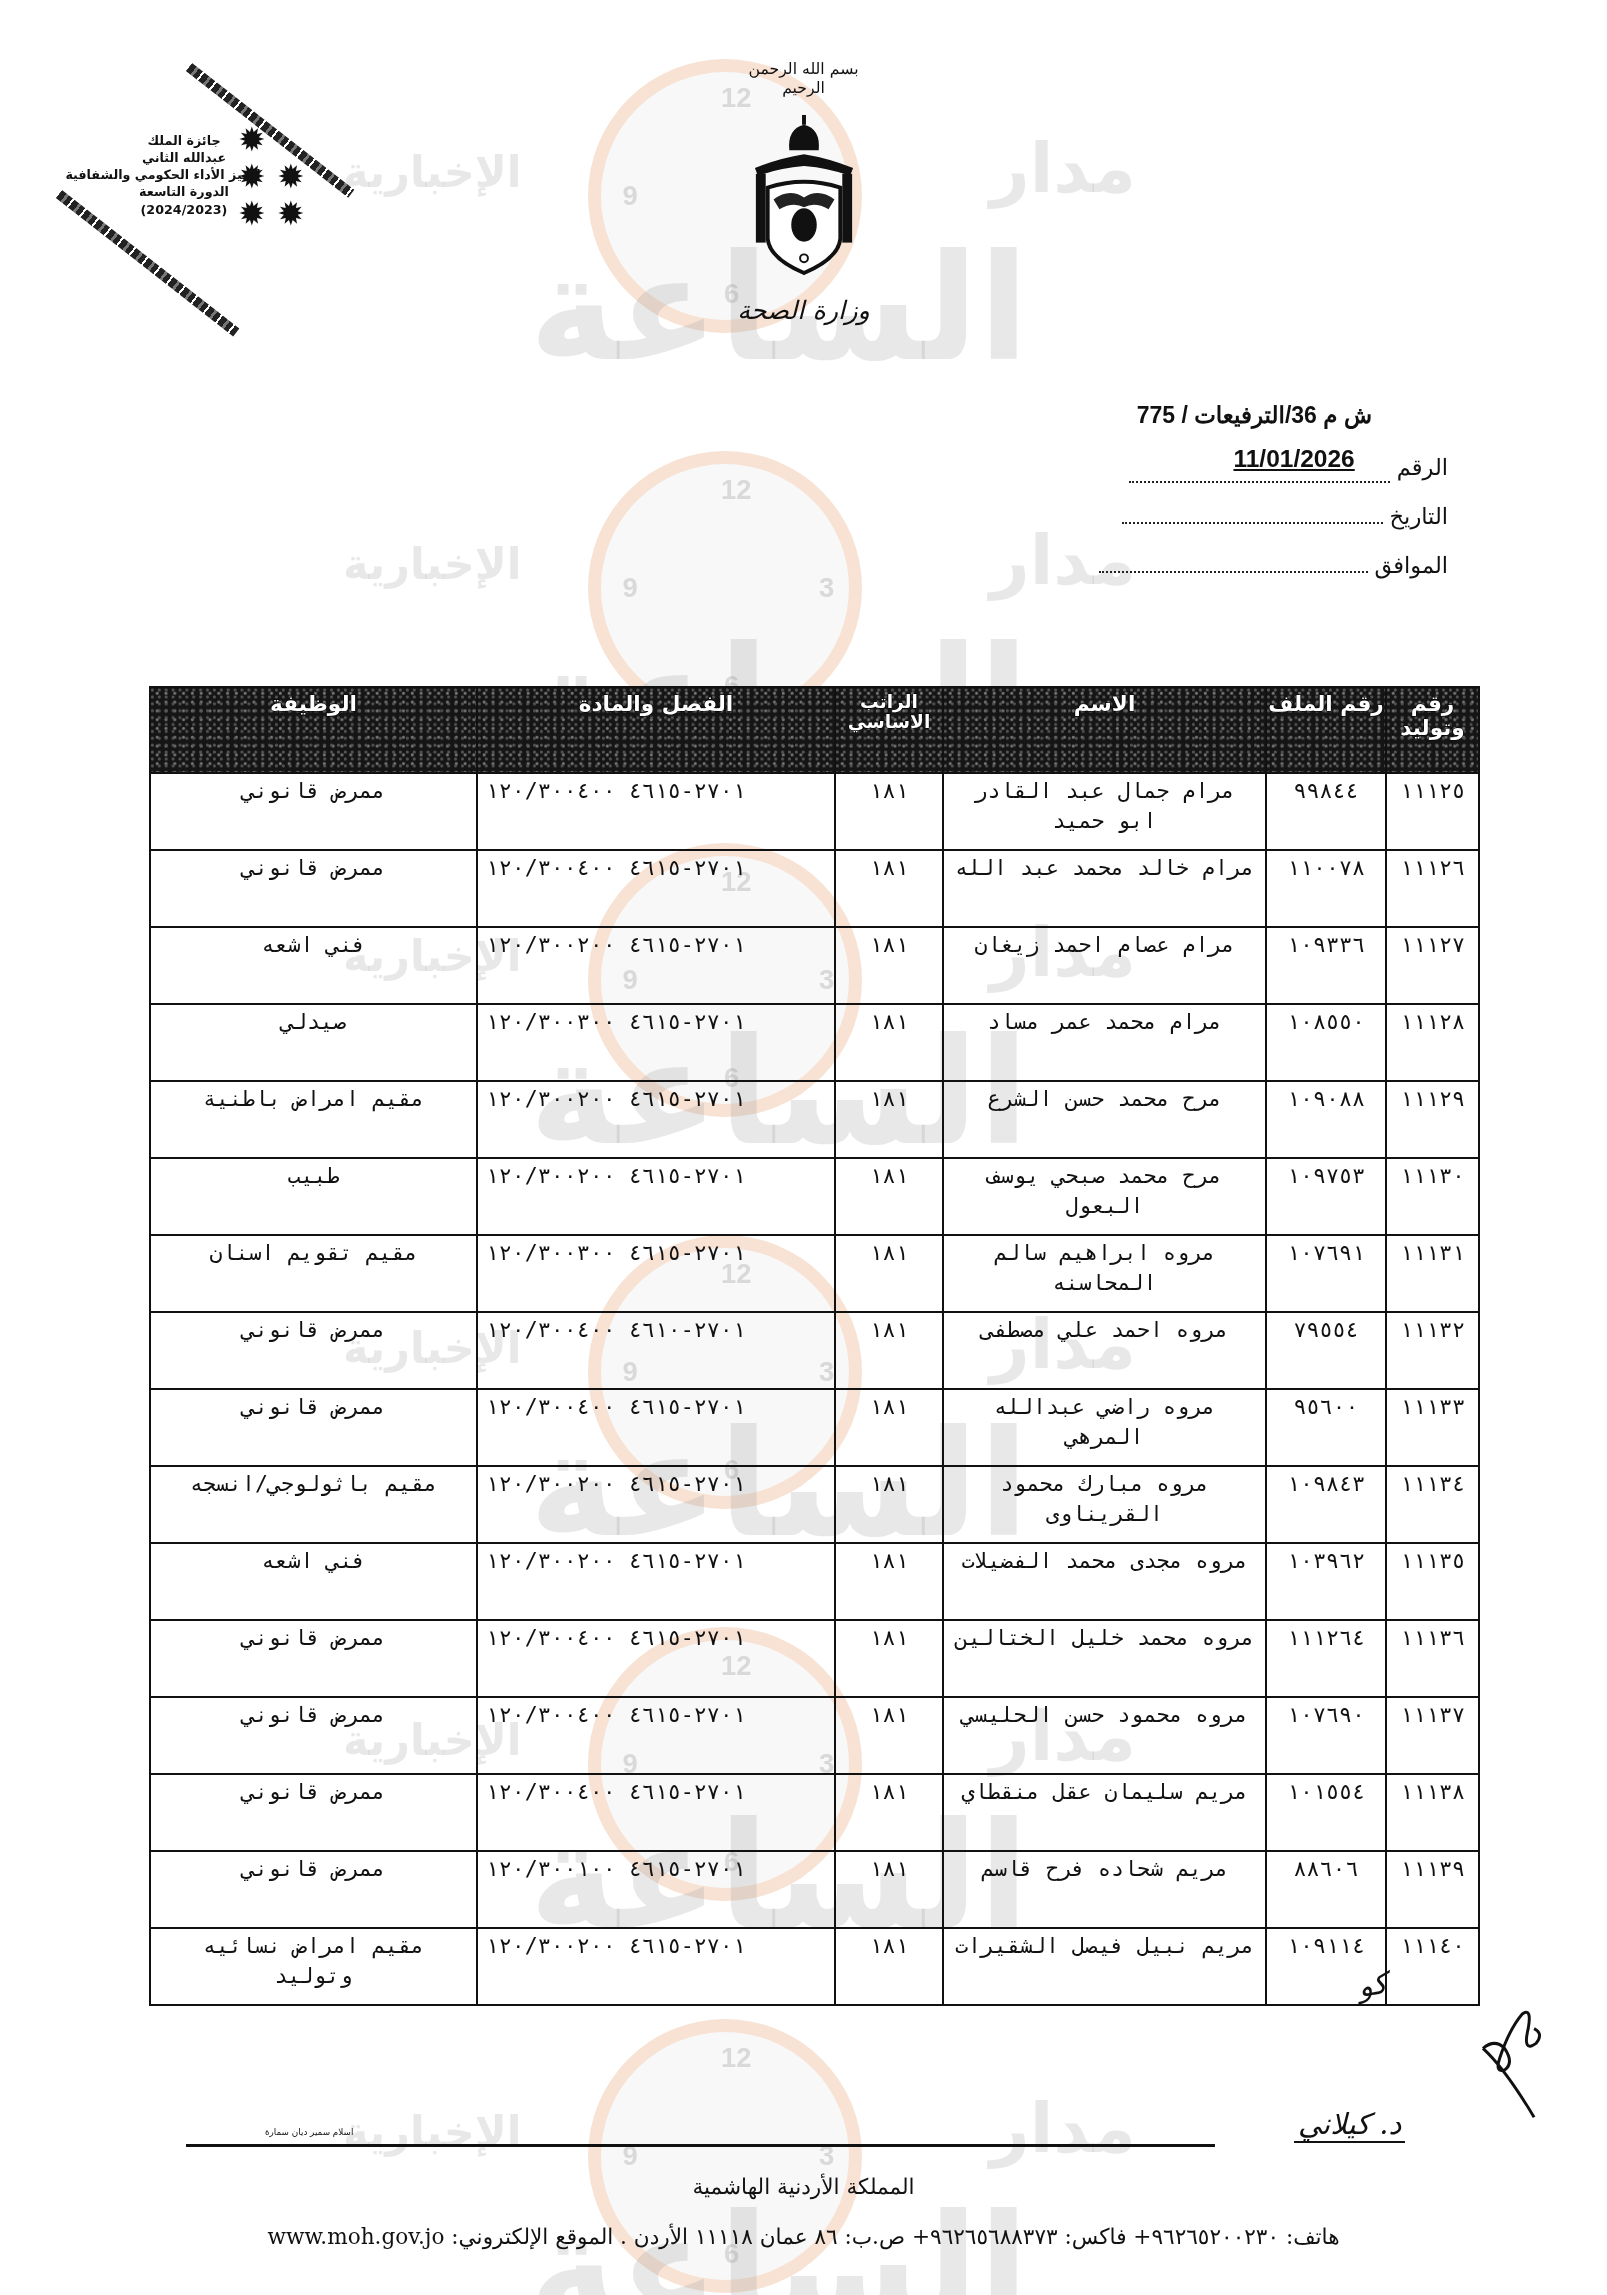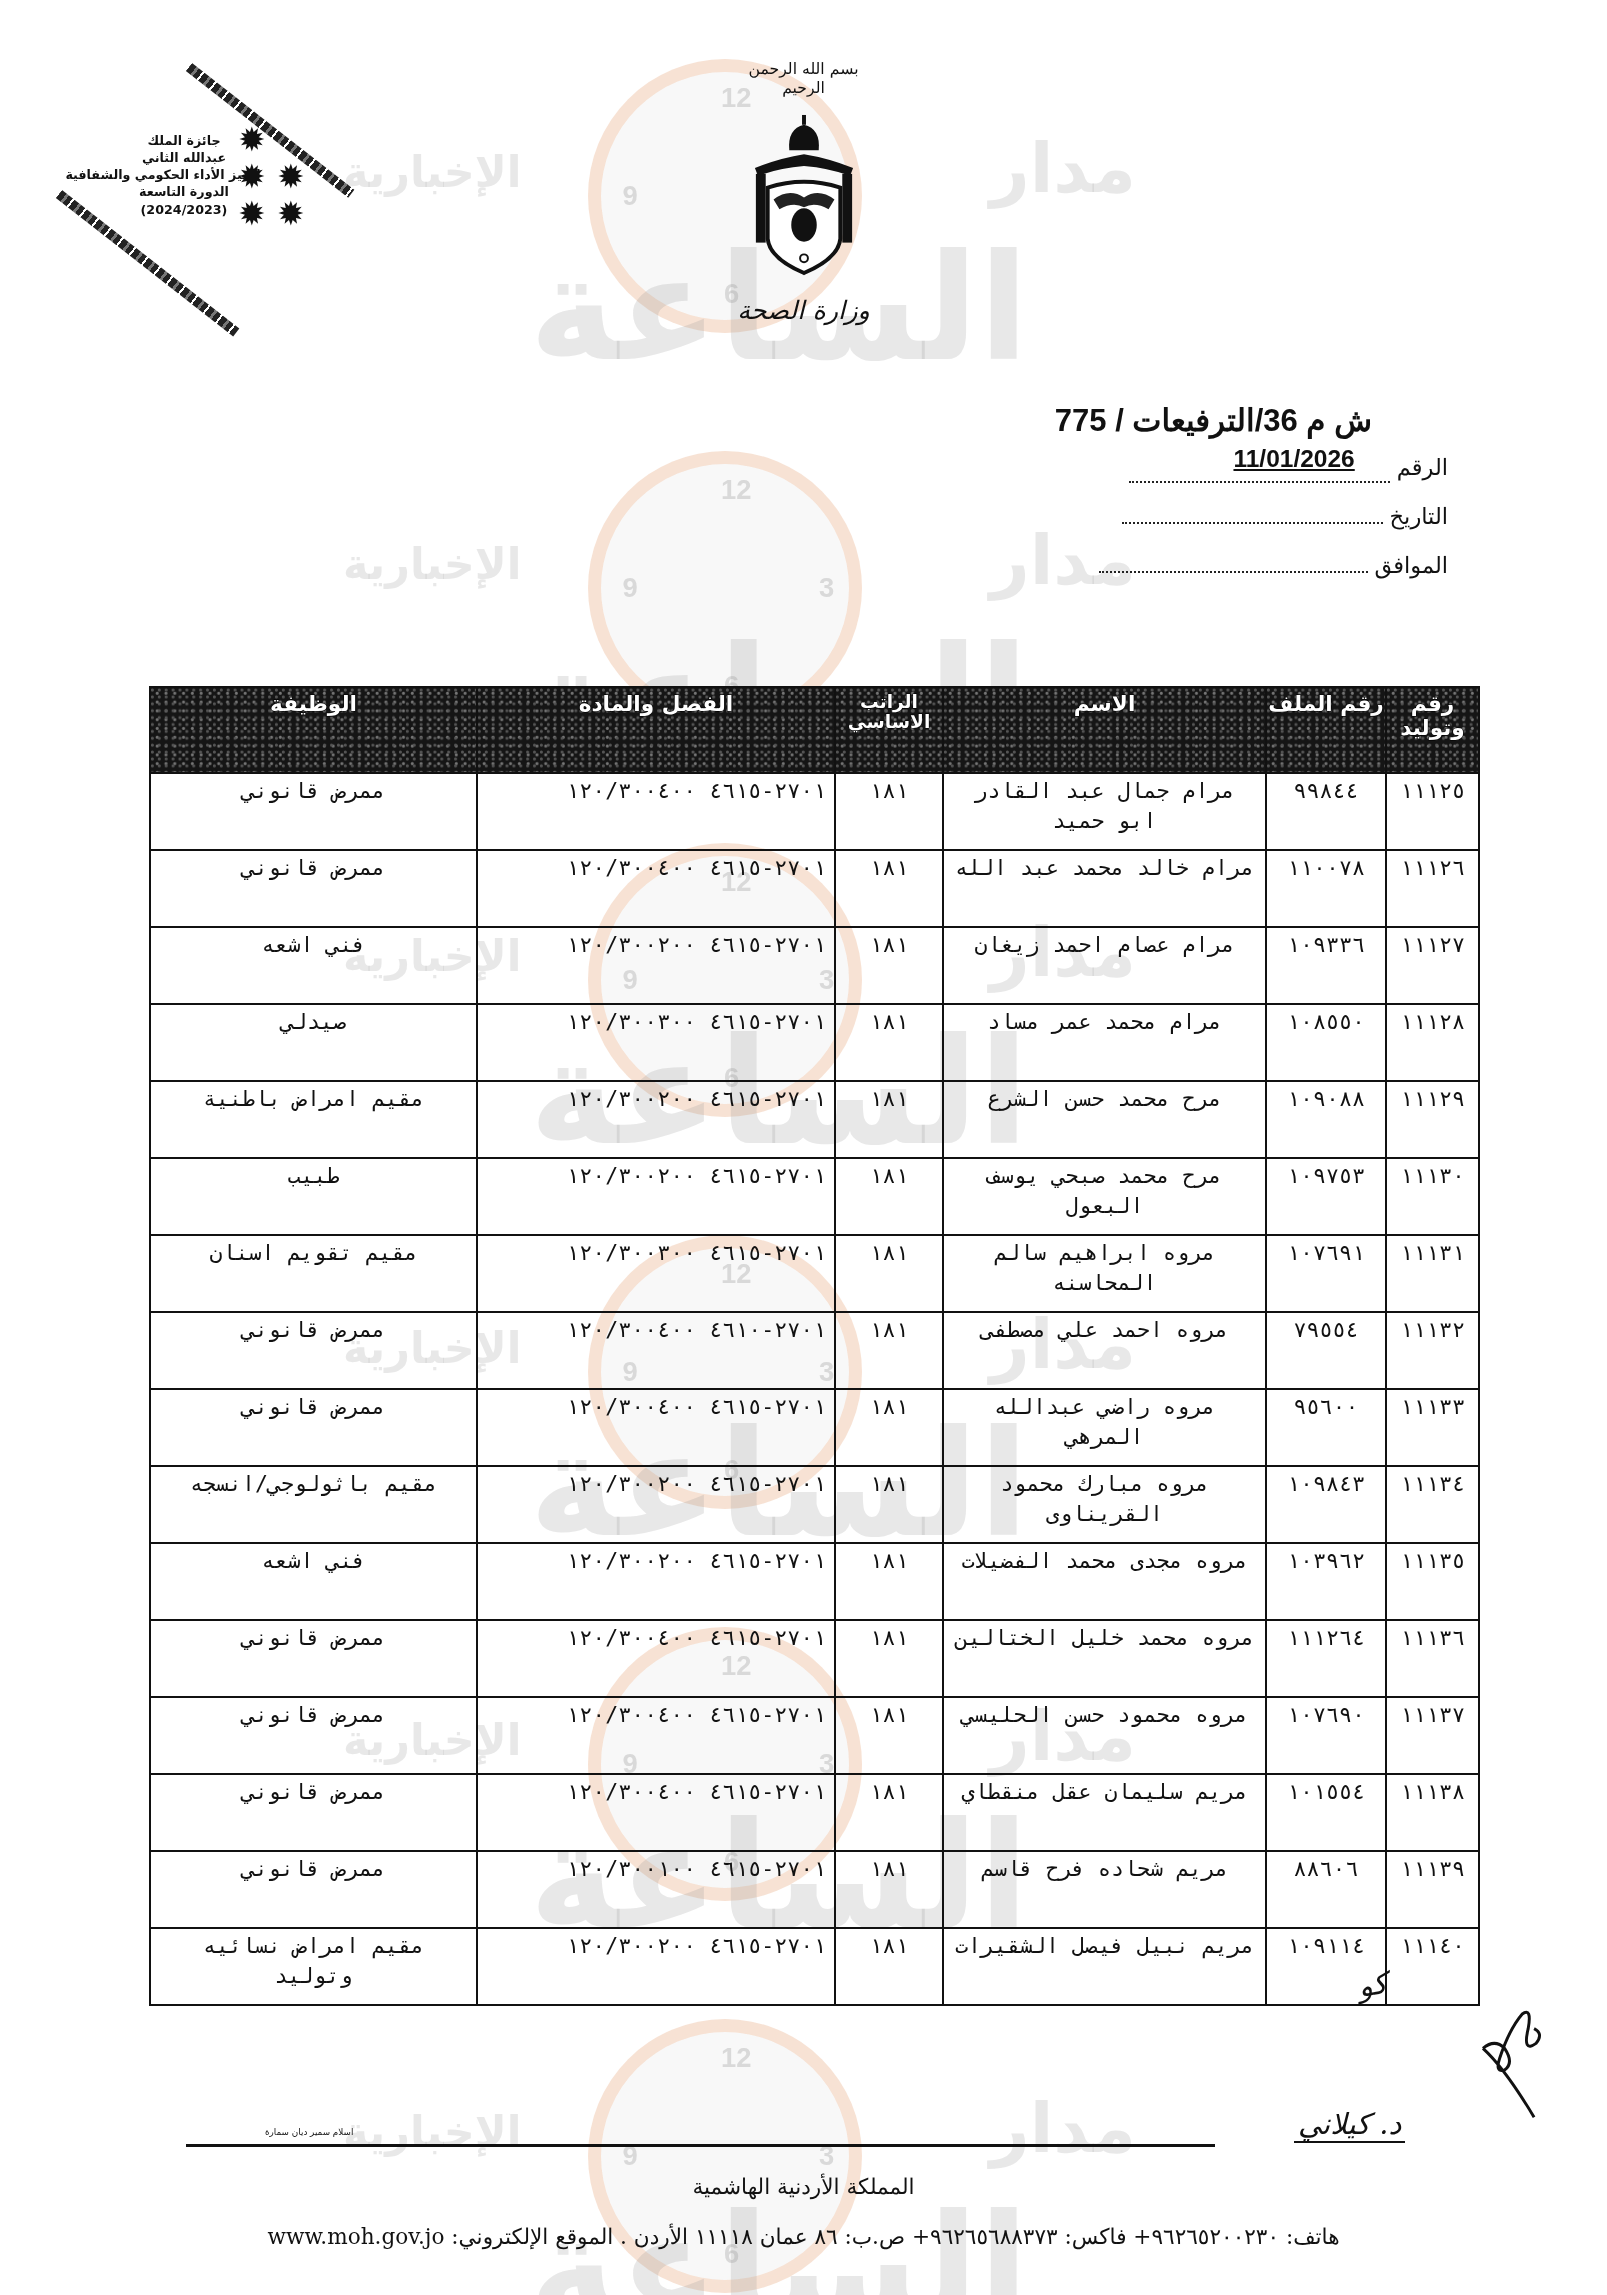--- a/index.html
+++ b/index.html
@@ -61,21 +61,21 @@
   }
   table.promo th span { -webkit-text-stroke:1px #000; paint-order:stroke fill; }
   table.promo td {
     height:73px; vertical-align:top; padding:2px 7.8px 0;
     font-family:"DejaVu Sans Mono", monospace; font-size:21.6px; line-height:1.38;
     letter-spacing:2px; background:transparent;
   }
   td.c-bara, td.c-file { text-align:center; letter-spacing:3.9px; }
   td.c-name { text-align:center; }
   td.c-sal { text-align:center; }
-  td.c-code { text-align:right; direction:ltr; letter-spacing:1px; font-size:20.6px; }
+  td.c-code { text-align:left; direction:ltr; letter-spacing:1px; font-size:20.6px; }
   td.c-job { text-align:center; }
 
   
   .sig { font-family:"DejaVu Serif", serif; font-style:italic; }
   .foot-line { position:absolute; left:186px; top:2144px; width:1029px; height:2.9px; background:#111; }
   .foot-country { position:absolute; left:0; width:1607px; top:2174px; text-align:center; direction:rtl; font-family:"DejaVu Serif", serif; font-size:21.6px; }
   .foot-contact { position:absolute; left:0; width:1607px; top:2213px; text-align:center; direction:rtl; font-family:"DejaVu Serif", serif; font-size:21.6px; white-space:nowrap;margin-top:11px; }
 </style>
 </head>
 <body>
@@ -183,21 +183,21 @@
       <path d="M24 90 Q40 78 55 88 Q70 78 86 90 L80 100 Q66 92 55 98 Q44 92 30 100 Z" fill="#222"></path>
 
       <ellipse cx="55" cy="116" rx="13" ry="17" fill="#111"></ellipse>
       <circle cx="55" cy="150" r="4" fill="none" stroke="#111" stroke-width="2"></circle>
     </svg>
   </div>
   <div class="ministry">وزارة الصحة</div>
 </div>
 
 <div class="ref">
-  <div class="ref-line" style="top:402px;font-weight:bold;font-size:31px;right:235px;">ش م 36/الترفيعات / 775</div>
+  <div class="ref-line" style="top:402px;font-weight:bold;font-size:23px;right:235px;">ش م 36/الترفيعات / 775</div>
   <div class="ref-line" style="top:454px;">
     <span>الرقم</span>
     <span style="display:inline-block;width:261px;border-bottom:2px dotted #222;text-align:right;position:relative;">
       <span style="position:absolute;left:104px;top:-9.8px;font-weight:bold;font-size:24.5px;text-decoration:underline;direction:ltr;">11/01/2026</span>&nbsp;
     </span>
   </div>
   <div class="ref-line" style="top:503px;">
     <span>التاريخ</span>
     <span class="dots" style="width:261px;"></span>
   </div>

